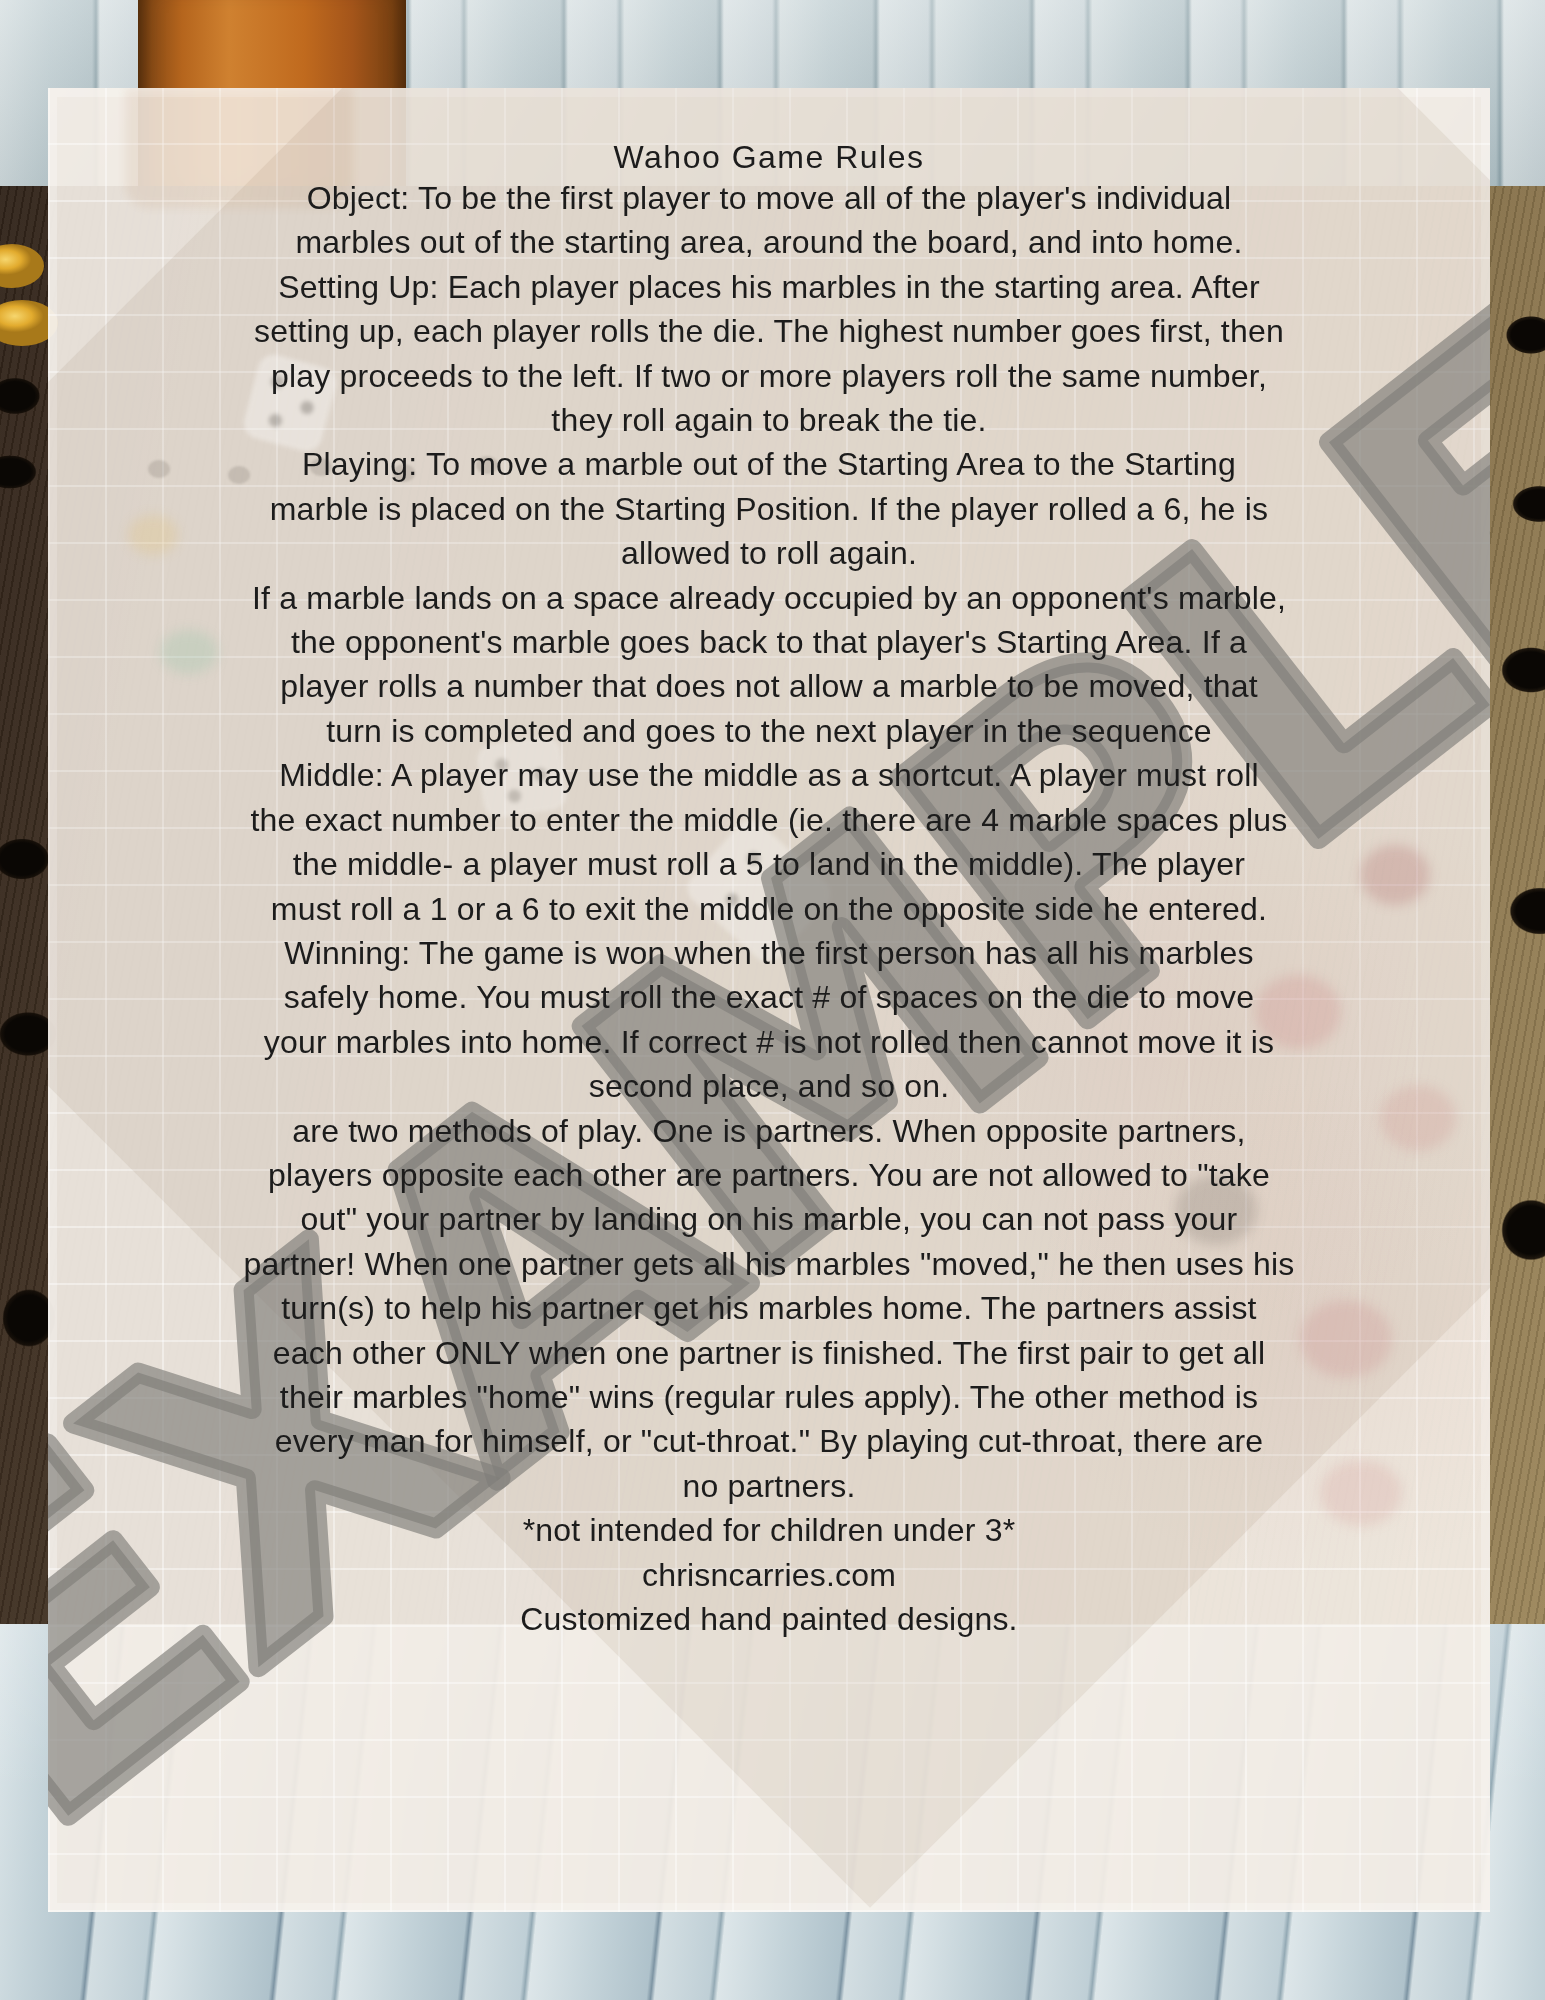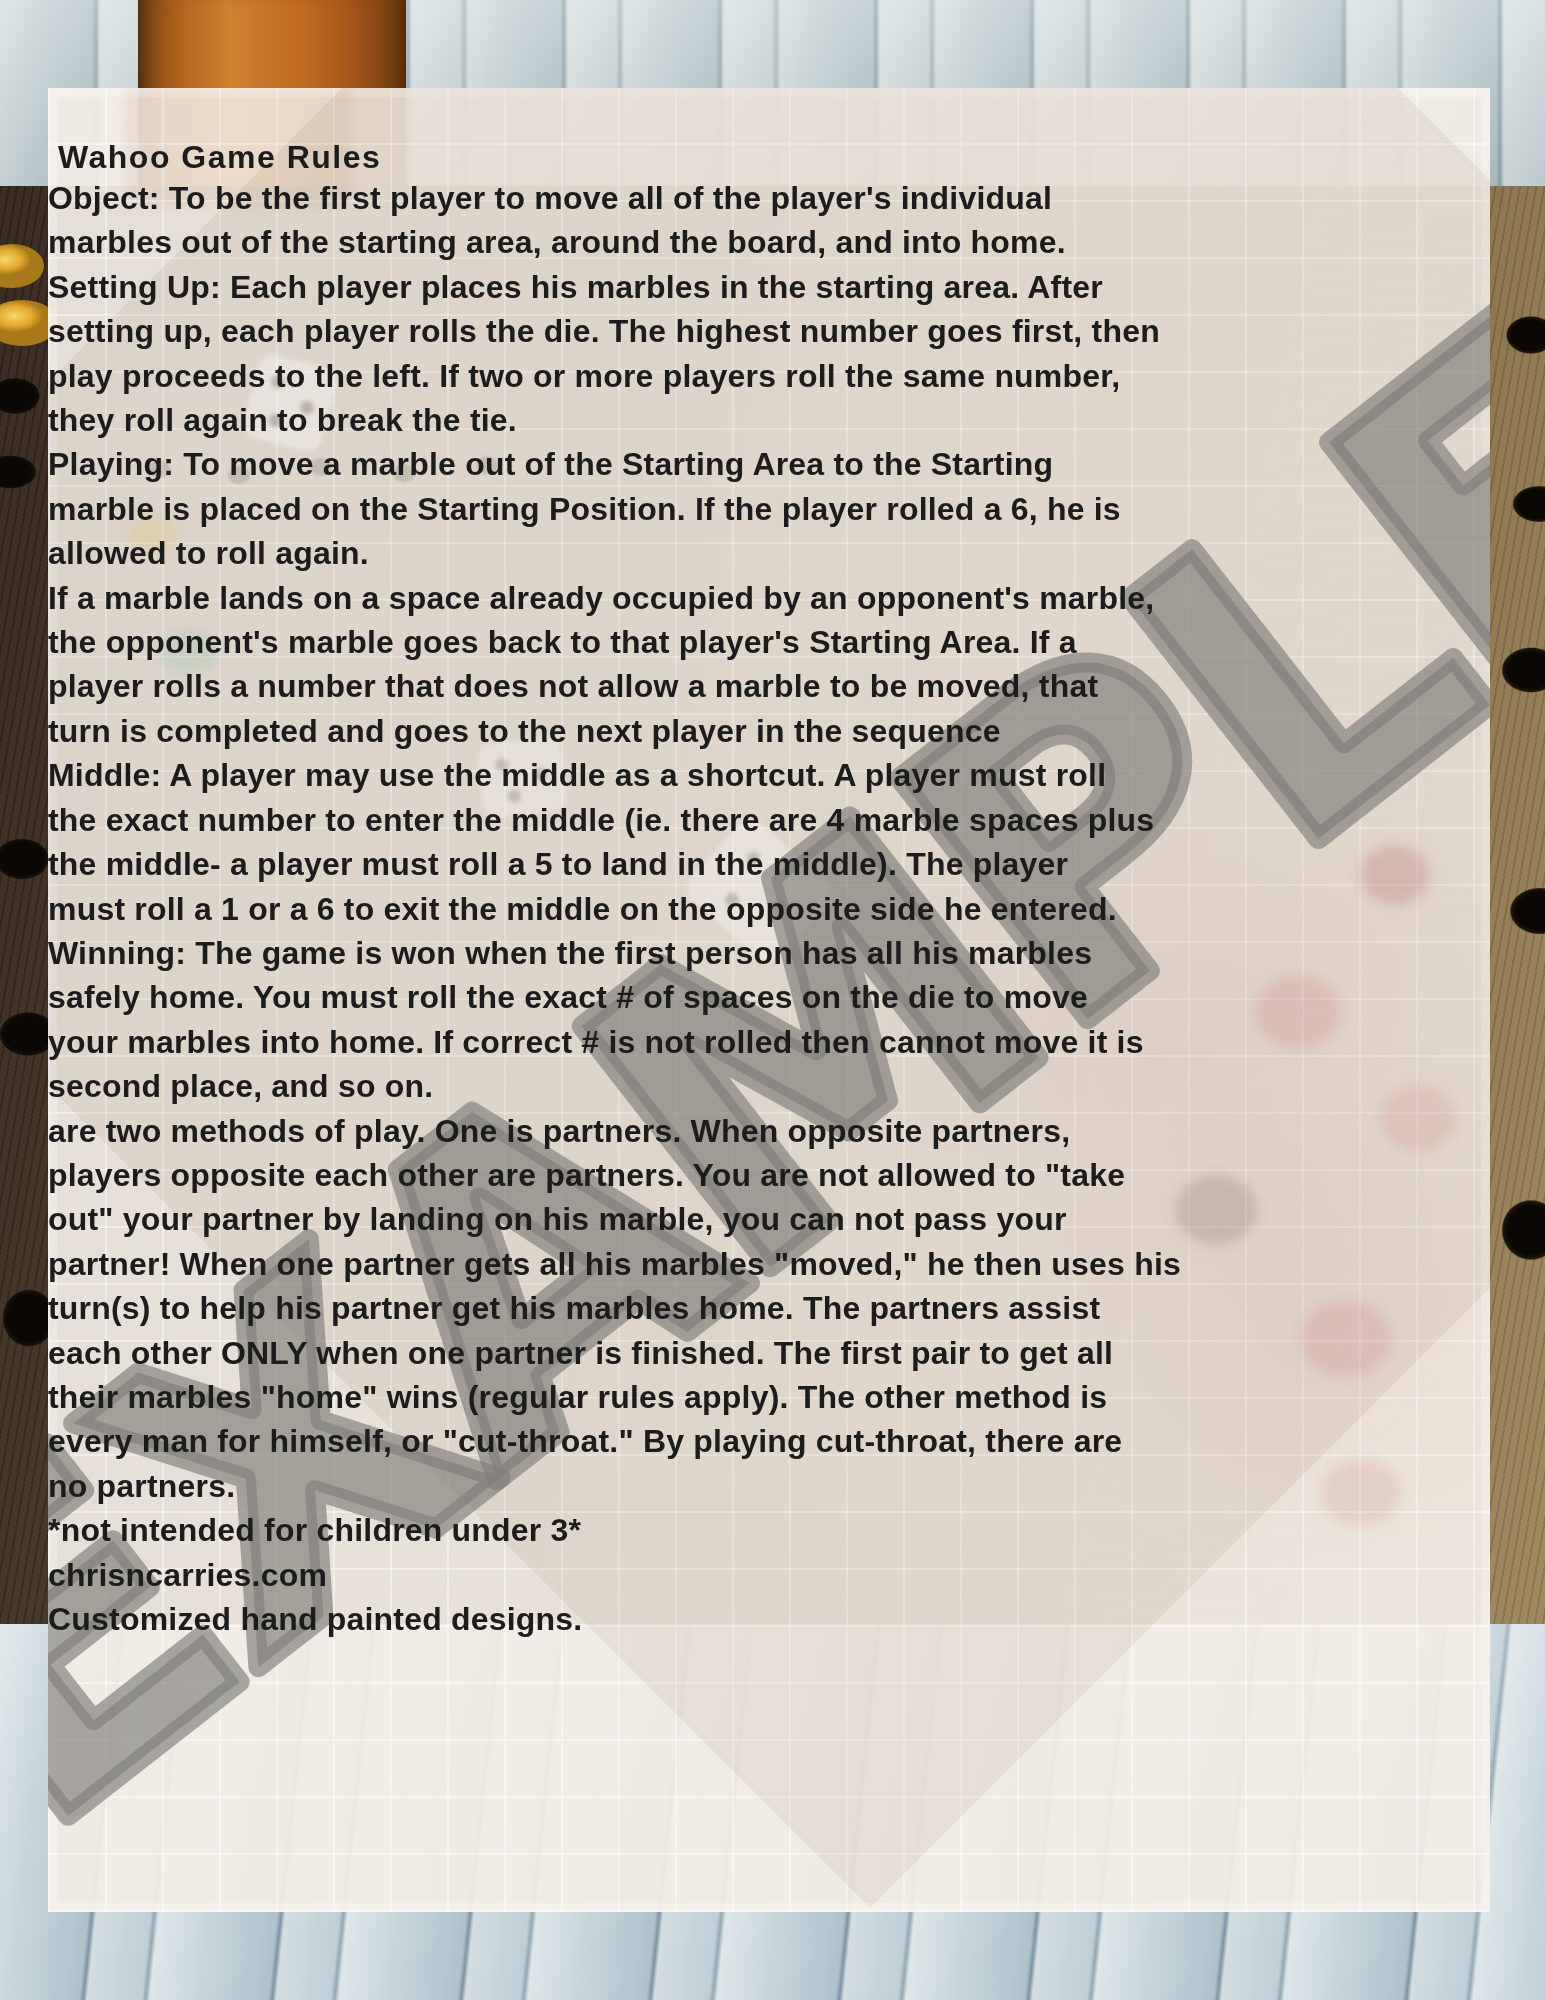--- a/index.html
+++ b/index.html
@@ -84,21 +84,21 @@
   .t4{left:345px;top:376px;} .t5{left:428px;top:368px;}
 
   
   .wm-svg{position:absolute;left:0;top:0;}
   .wm-text{font-family:"DejaVu Sans",sans-serif;font-weight:bold;font-size:420px;
     letter-spacing:-15px;fill:rgba(128,126,122,.66);stroke:rgba(128,126,122,.66);
     stroke-width:20px;stroke-linejoin:round;}
 
   
   .content{position:absolute;left:0;top:0;width:100%;height:100%;
-    text-align:left;color:#1c1c1c;font-weight:700;}
+    text-align:center;color:#1c1c1c;font-weight:400;}
   .title{margin:50px 10px 0;font-size:32px;letter-spacing:1.5px;line-height:38px;}
   .body{font-size:32px;line-height:44.4px;letter-spacing:.2px;}
   .line{width:100%;}
 </style>
 </head>
 <body>
 
 <div class="stage">
 
   <div class="planks-top"></div>

